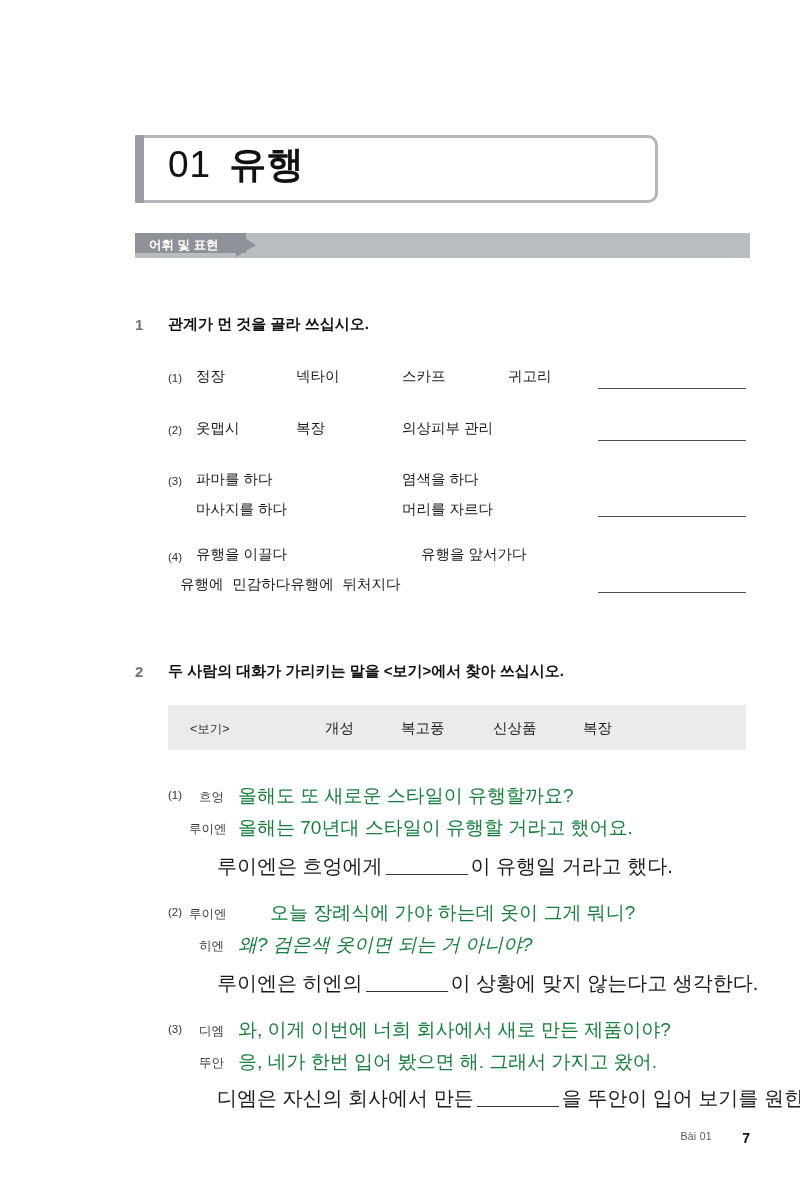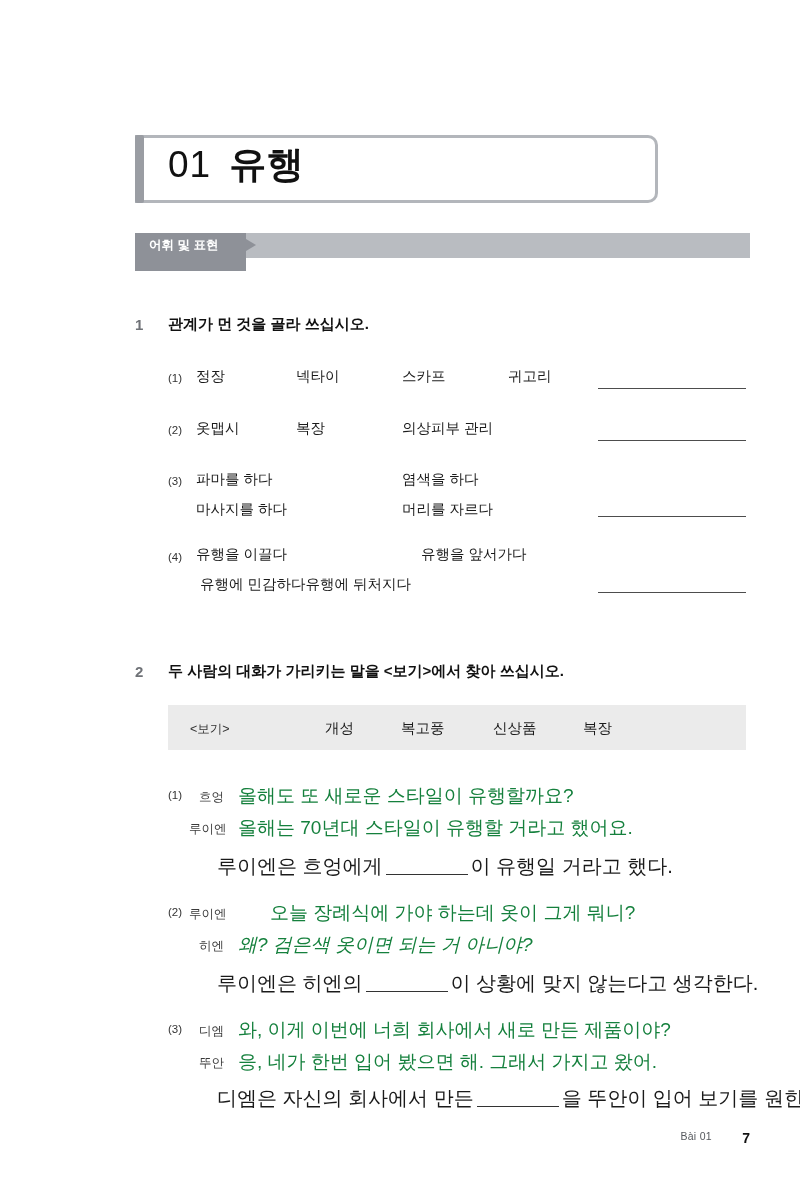--- a/index.html
+++ b/index.html
@@ -64,21 +64,21 @@
     left: 135px;
     top: 233px;
     width: 615px;
     height: 25px;
     background: #b9bcc1;
   }
   .section-banner-label {
     position: absolute;
     left: 135px;
     top: 233px;
-    height: 38px;
+    height: 20px;
     padding: 0 28px 0 14px;
     background: #8e9198;
     color: #ffffff;
     font-size: 12.5px;
     font-weight: 700;
     line-height: 25px;
     box-sizing: border-box;
     white-space: nowrap;
   }
   .section-banner-tail {
@@ -226,21 +226,21 @@
   <div class="item-num" style="left:168px; top:475px;">(3)</div>
   <div class="txt" style="left:196px; top:470px;">파마를 하다</div>
   <div class="txt" style="left:402px; top:470px;">염색을 하다</div>
   <div class="txt" style="left:196px; top:500px;">마사지를 하다</div>
   <div class="txt" style="left:402px; top:500px;">머리를 자르다</div>
   <div class="blank-line" style="left:598px; top:516px; width:148px;"></div>
 
   <div class="item-num" style="left:168px; top:551px;">(4)</div>
   <div class="txt" style="left:196px; top:545px;">유행을 이끌다</div>
   <div class="txt" style="left:421px; top:545px;">유행을 앞서가다</div>
-  <div class="txt" style="left:200px; top:575px;">유행에 민감하다유행에 뒤처지다</div>
+  <div class="txt" style="left:180px; top:575px;font-family:Liberation Mono, monospace;">유행에 민감하다유행에 뒤처지다</div>
   <div class="blank-line" style="left:598px; top:592px; width:148px;"></div>
 
   <div class="ex-num" style="left:135px; top:663px;">2</div>
   <div class="ex-title" style="left:168px; top:662px;">두 사람의 대화가 가리키는 말을 &lt;보기&gt;에서 찾아 쓰십시오.</div>
 
   <div class="bogi-box"></div>
   <div class="bogi-label" style="left:190px; top:721px;">&lt;보기&gt;</div>
   <div class="bogi-word" style="left:325px; top:719px;text-align:center;">개성</div>
   <div class="bogi-word" style="left:401px; top:719px;">복고풍</div>
   <div class="bogi-word" style="left:493px; top:719px;">신상품</div>

